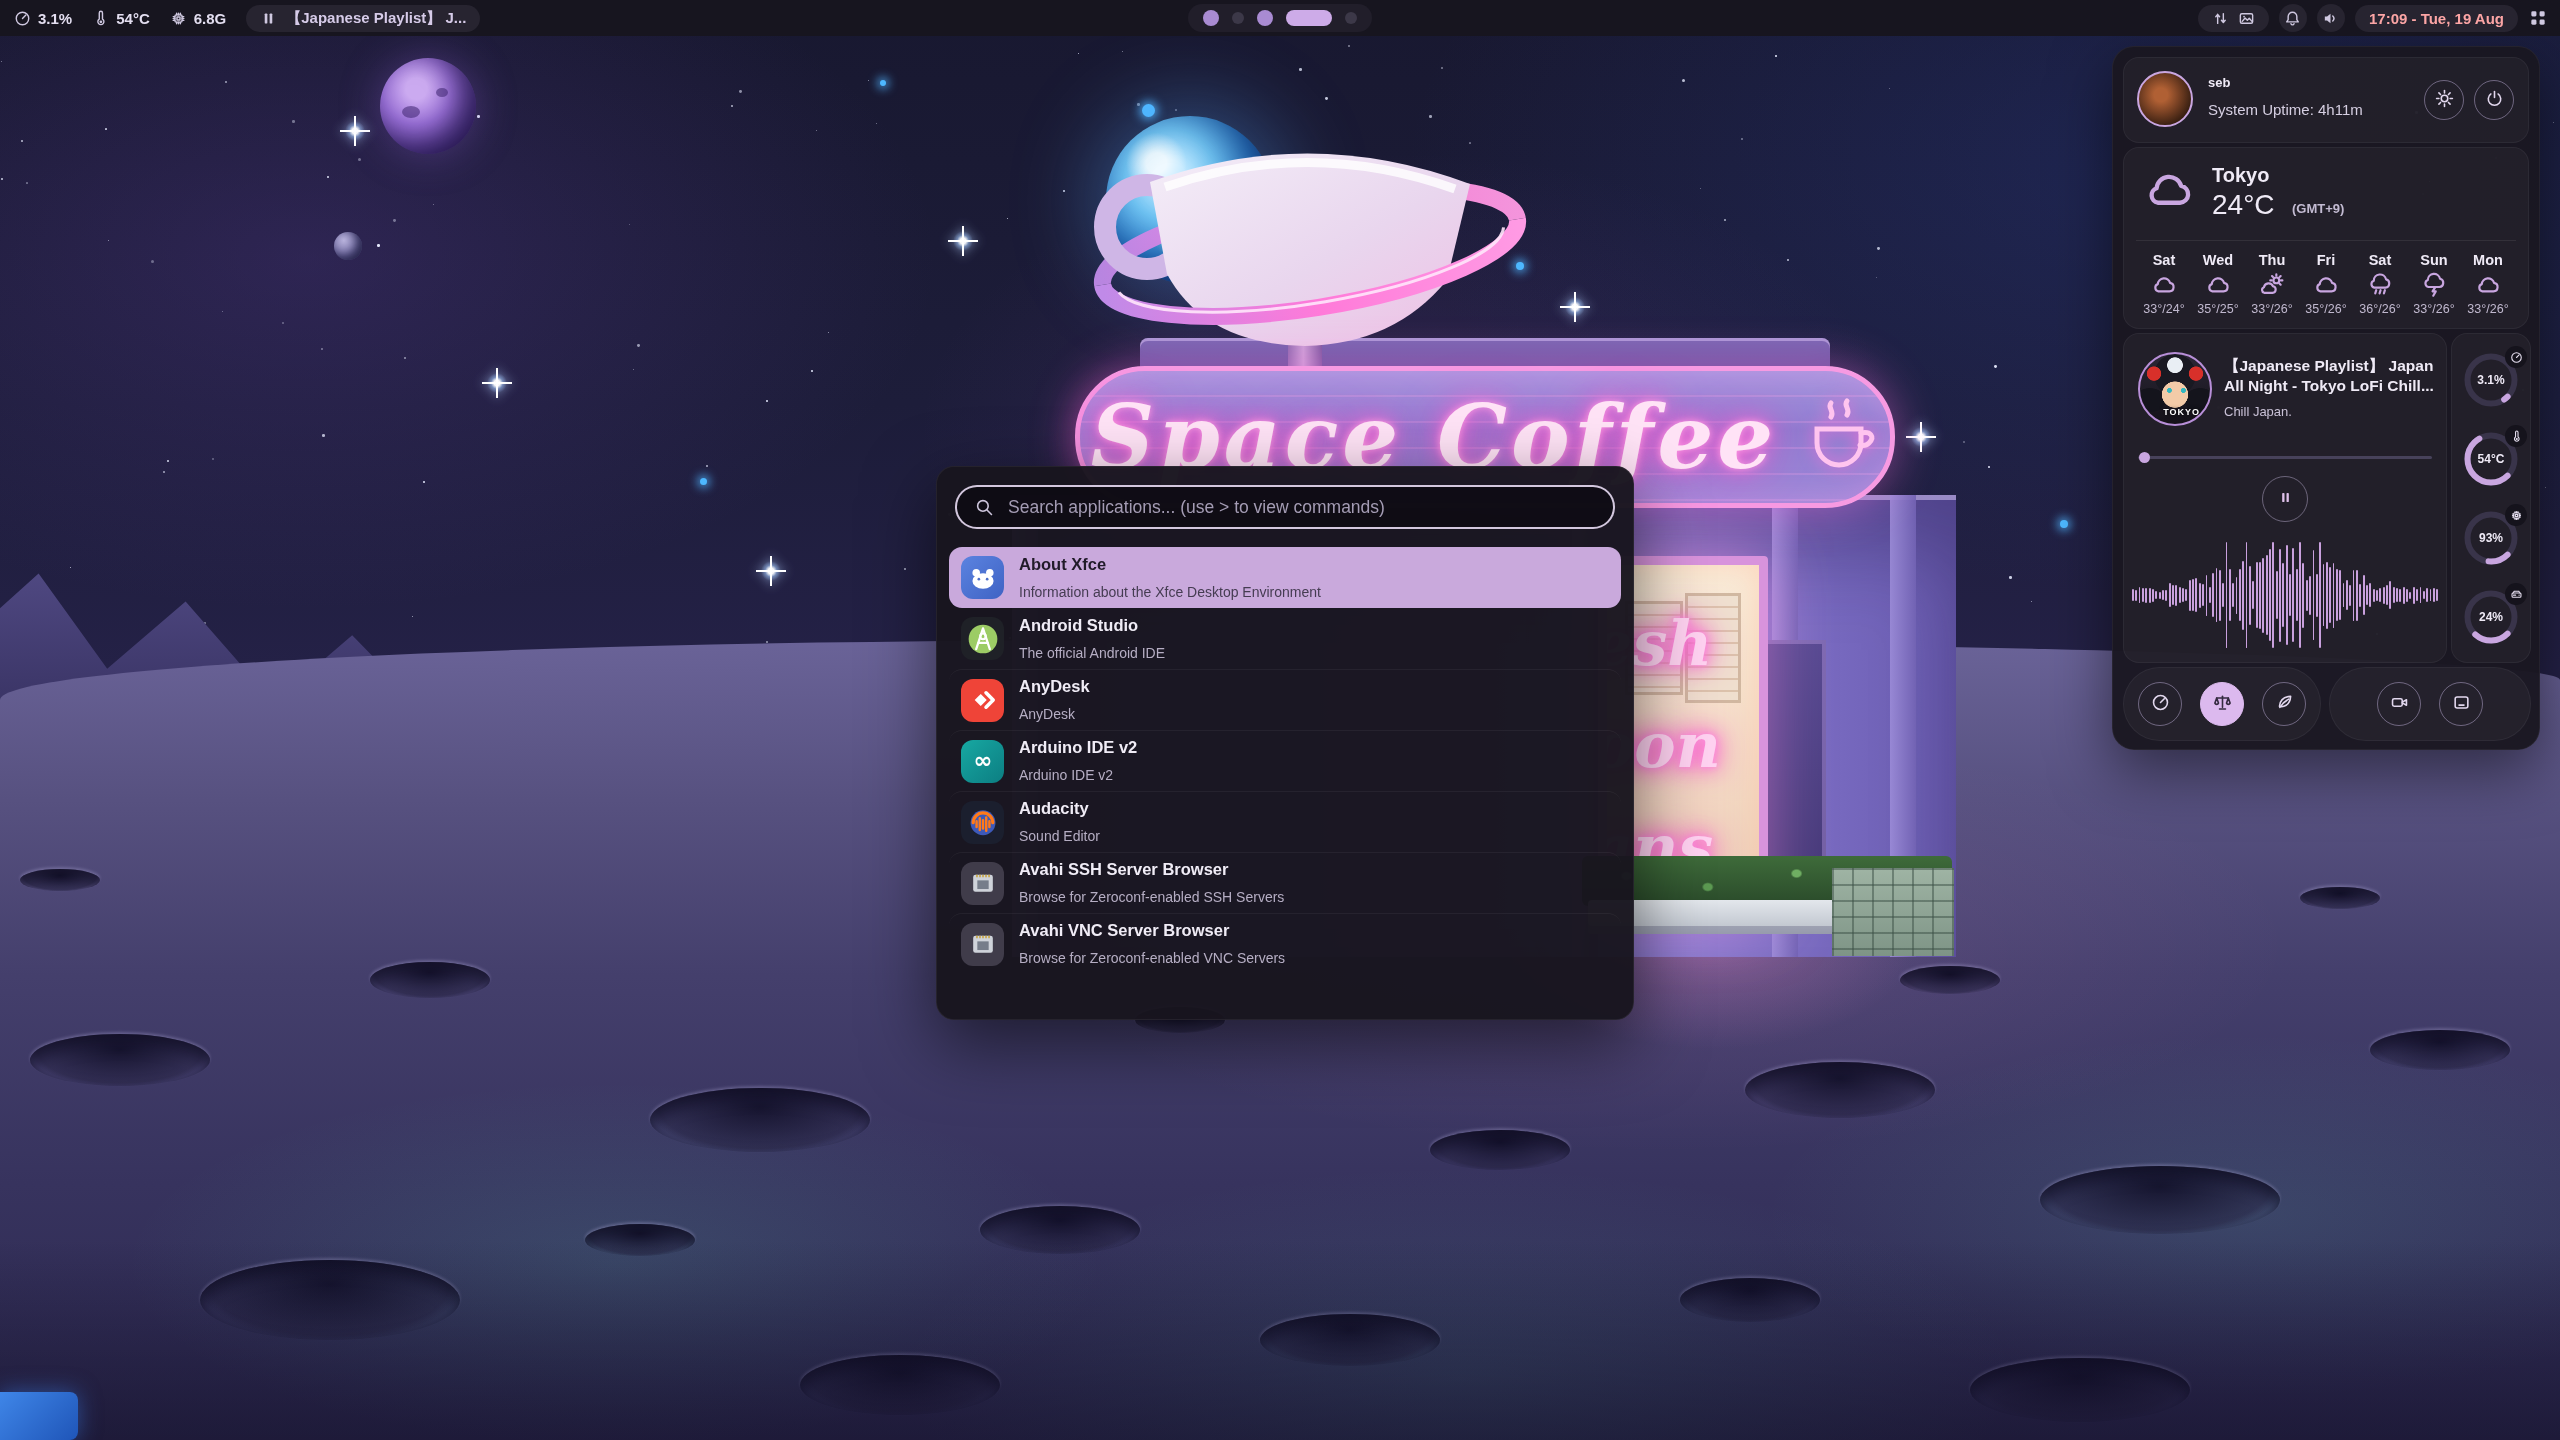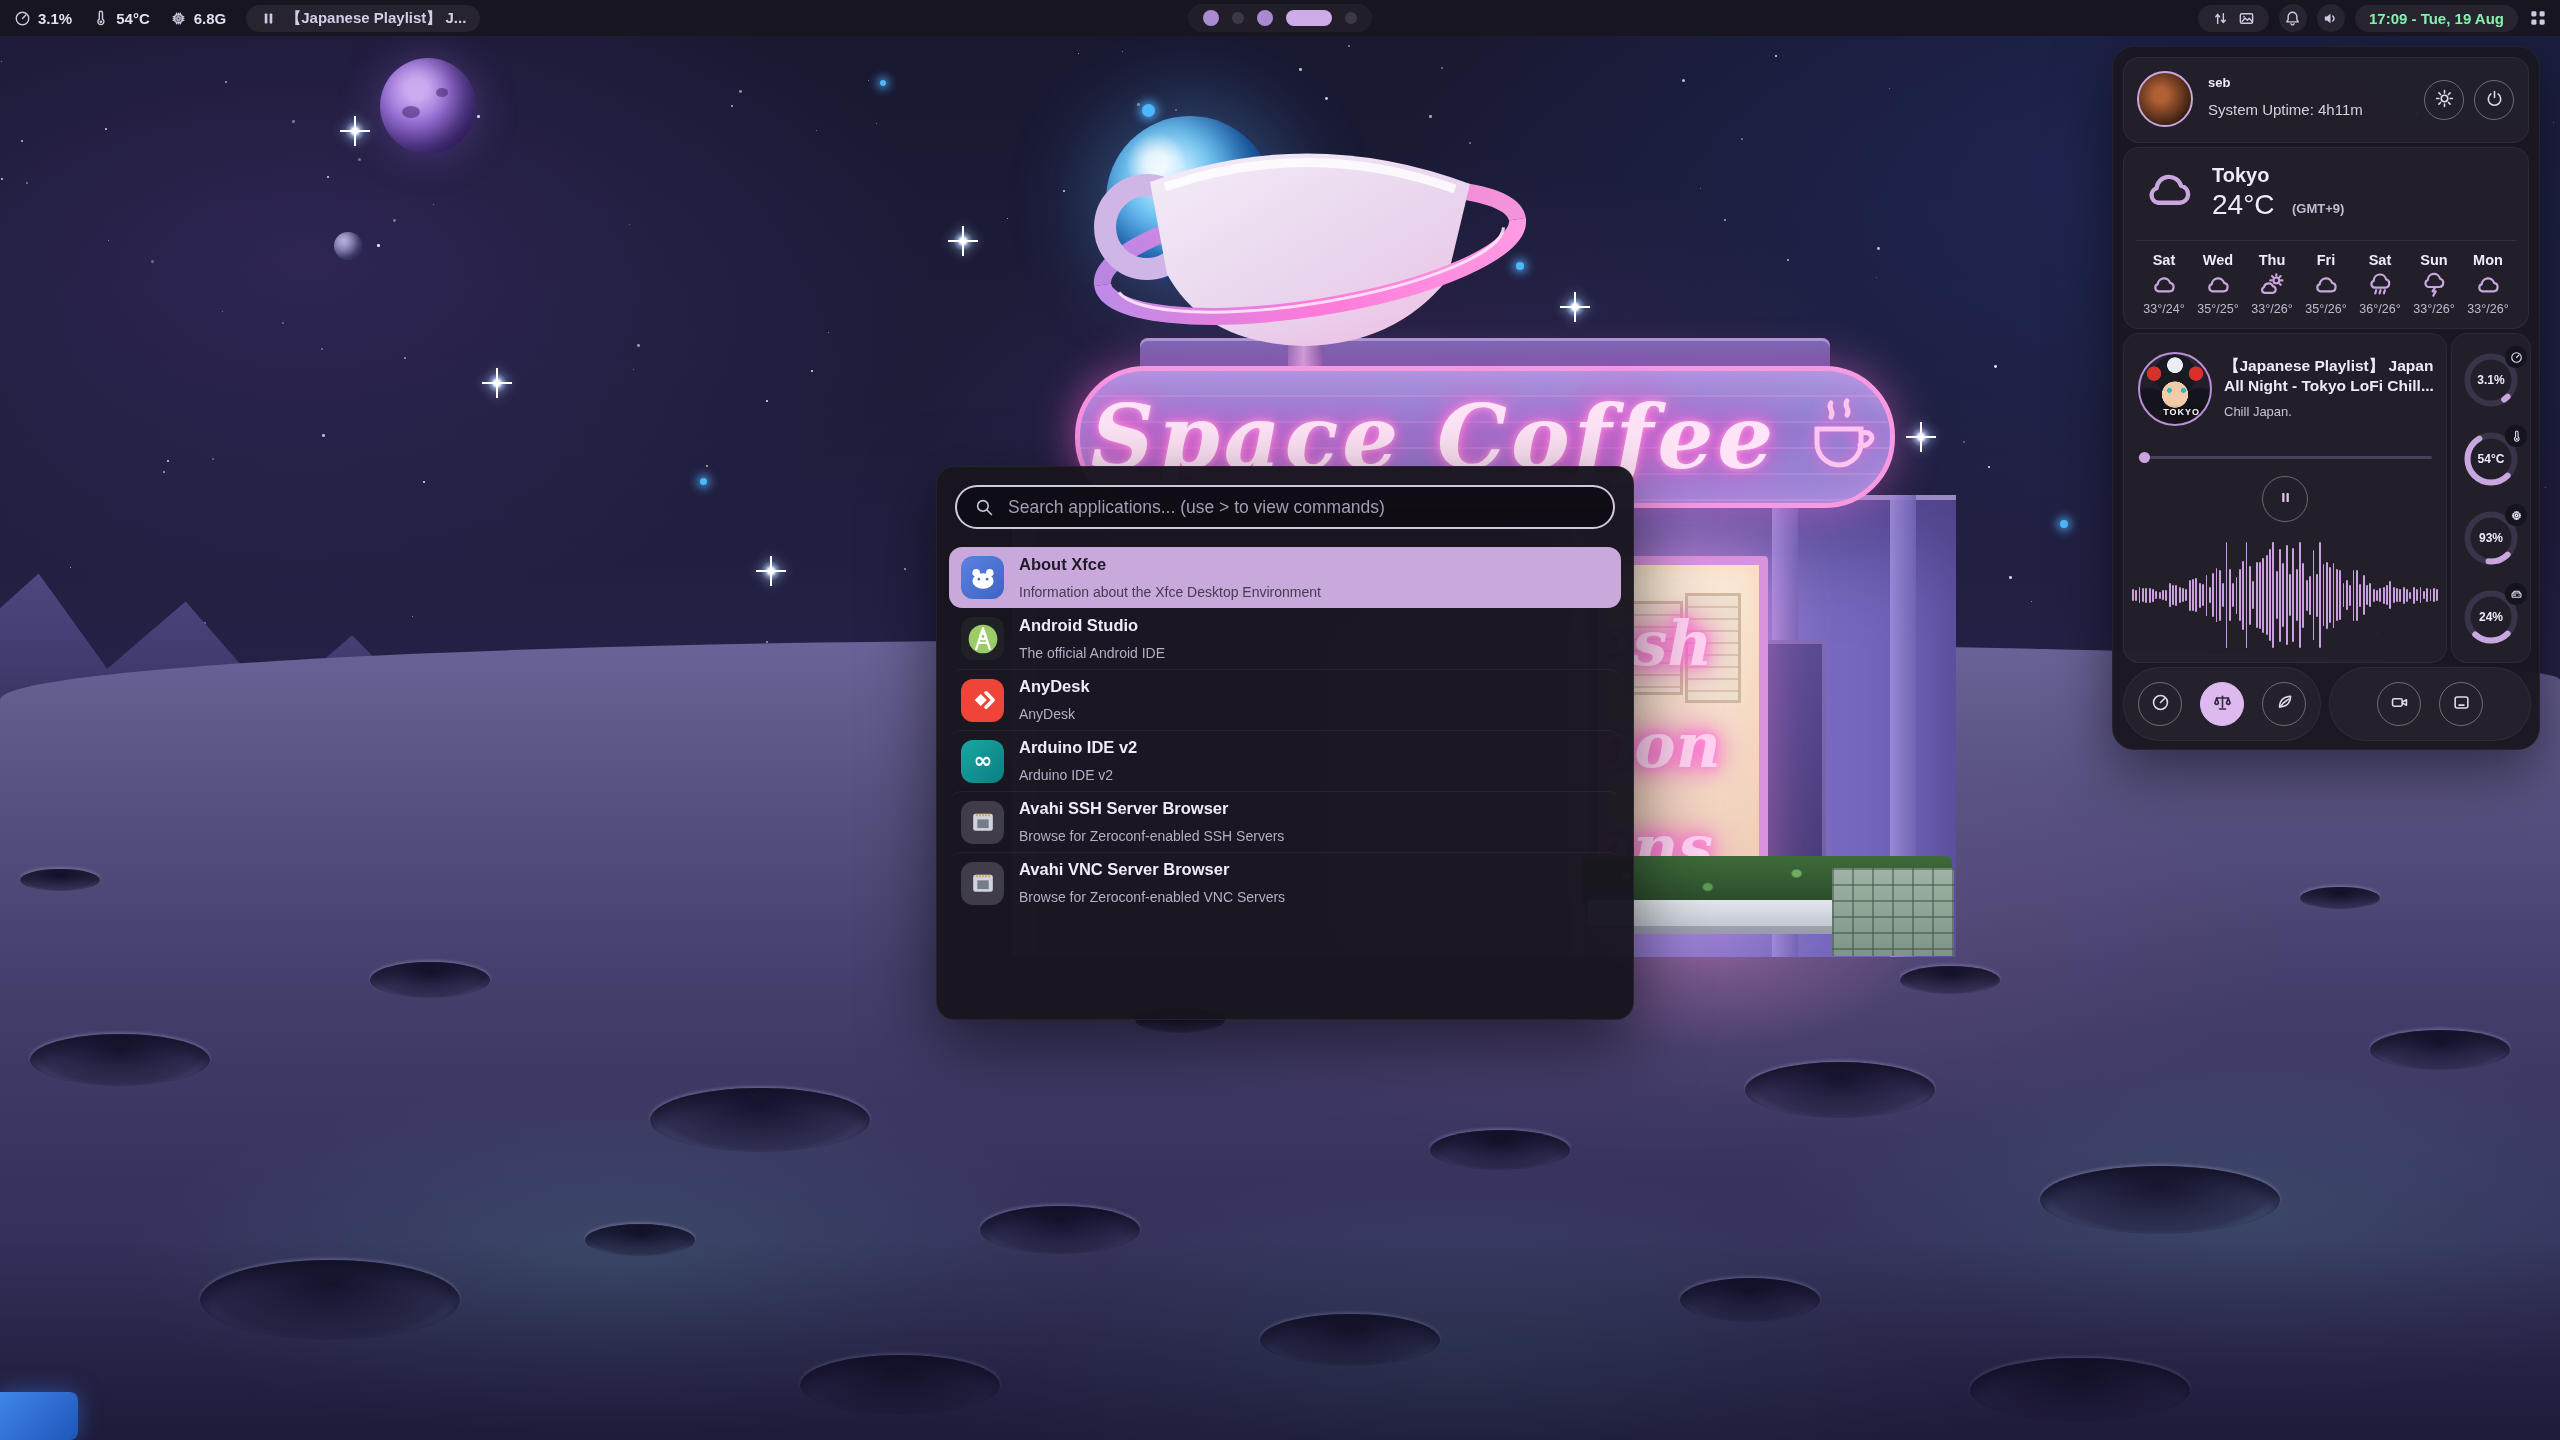--- a/index.html
+++ b/index.html
@@ -108,21 +108,21 @@
   .tb-pill{display:flex;align-items:center;gap:9px;background:#272430;border-radius:14px;height:27px;padding:0 14px}
   #tb-nowplaying{color:#d6cbe8;font-weight:700;max-width:240px;white-space:nowrap}
   #tb-center{position:absolute;left:50%;top:50%;transform:translate(-50%,-50%)}
   #tb-workspaces{display:flex;align-items:center;gap:13px;background:#211e2a;border-radius:14px;height:28px;padding:0 15px}
   .ws{border-radius:8px;cursor:pointer}
   .ws.occupied{width:16px;height:16px;background:#a98bd2}
   .ws.empty{width:12px;height:12px;background:#3c3848}
   .ws.active{width:46px;height:16px;background:#cdabe8}
   #tb-right{margin-left:auto;display:flex;align-items:center;gap:10px;padding-right:12px}
   .tb-circle{width:28px;height:28px;border-radius:50%;background:#272430;display:flex;align-items:center;justify-content:center}
-  #tb-clock{font-weight:700;color:#86efac}
+  #tb-clock{font-weight:700;color:#fca5a5}
 
   
   #launcher{position:absolute;left:936px;top:466px;width:696px;height:552px;z-index:40;
     background:rgba(24,21,30,.97);border:1px solid rgba(255,255,255,.06);border-radius:18px;
     box-shadow:0 24px 70px rgba(0,0,0,.55)}
   #searchbar{position:absolute;left:18px;top:18px;width:660px;height:44px;box-sizing:border-box;
     border:2px solid rgba(233,221,245,.9);border-radius:23px;background:rgba(12,10,17,.8);
     display:flex;align-items:center;gap:12px;padding:0 18px}
   #searchbar .icn{width:19px;height:19px;color:#cdc5dc;flex:none}
   #searchbar input{flex:1;background:transparent;border:none;outline:none;color:#efeaf6;
@@ -634,20 +634,33 @@
             <svg viewBox="0 0 18 18">
               <text x="9" y="12.6" text-anchor="middle" font-size="12" font-weight="bold" fill="#fff" font-family="DejaVu Sans,sans-serif">∞</text>
             </svg>
           </span>
           <span class="app-texts">
             <span class="app-name">Arduino IDE v2</span>
             <span class="app-desc">Arduino IDE v2</span>
           </span>
         </div>
         <div class="app-row with-divider">
+          <span class="appicon ic-audacity">
+            <svg viewBox="0 0 18 18">
+              <circle cx="9" cy="9.4" r="6.6" fill="#3d59b8"></circle>
+              <path d="M3.8 9.4a5.2 5.2 0 0 1 10.4 0" fill="none" stroke="#ff7a1a" stroke-width="1.7" stroke-linecap="round"></path>
+              <path d="M5.6 8.6v3M7.3 7v6.2M9 8v4.4M10.7 6.6v7M12.4 8.6v3" stroke="#ff7a1a" stroke-width="1.3" stroke-linecap="round"></path>
+            </svg>
+          </span>
+          <span class="app-texts">
+            <span class="app-name">Audacity</span>
+            <span class="app-desc">Sound Editor</span>
+          </span>
+        </div>
+        <div class="app-row with-divider">
           <span class="appicon ic-avahi">
             <svg viewBox="0 0 18 18">
               <rect x="3.8" y="4.6" width="10.4" height="9" rx="1.2" fill="#cfd3da"></rect>
               <rect x="6" y="7.6" width="6" height="4.6" fill="#767d8a"></rect>
               <path d="M5.8 4.6v1.4M7.4 4.6v1.4M9 4.6v1.4M10.6 4.6v1.4M12.2 4.6v1.4" stroke="#caa84a" stroke-width=".9"></path>
             </svg>
           </span>
           <span class="app-texts">
             <span class="app-name">Avahi SSH Server Browser</span>
             <span class="app-desc">Browse for Zeroconf-enabled SSH Servers</span>

